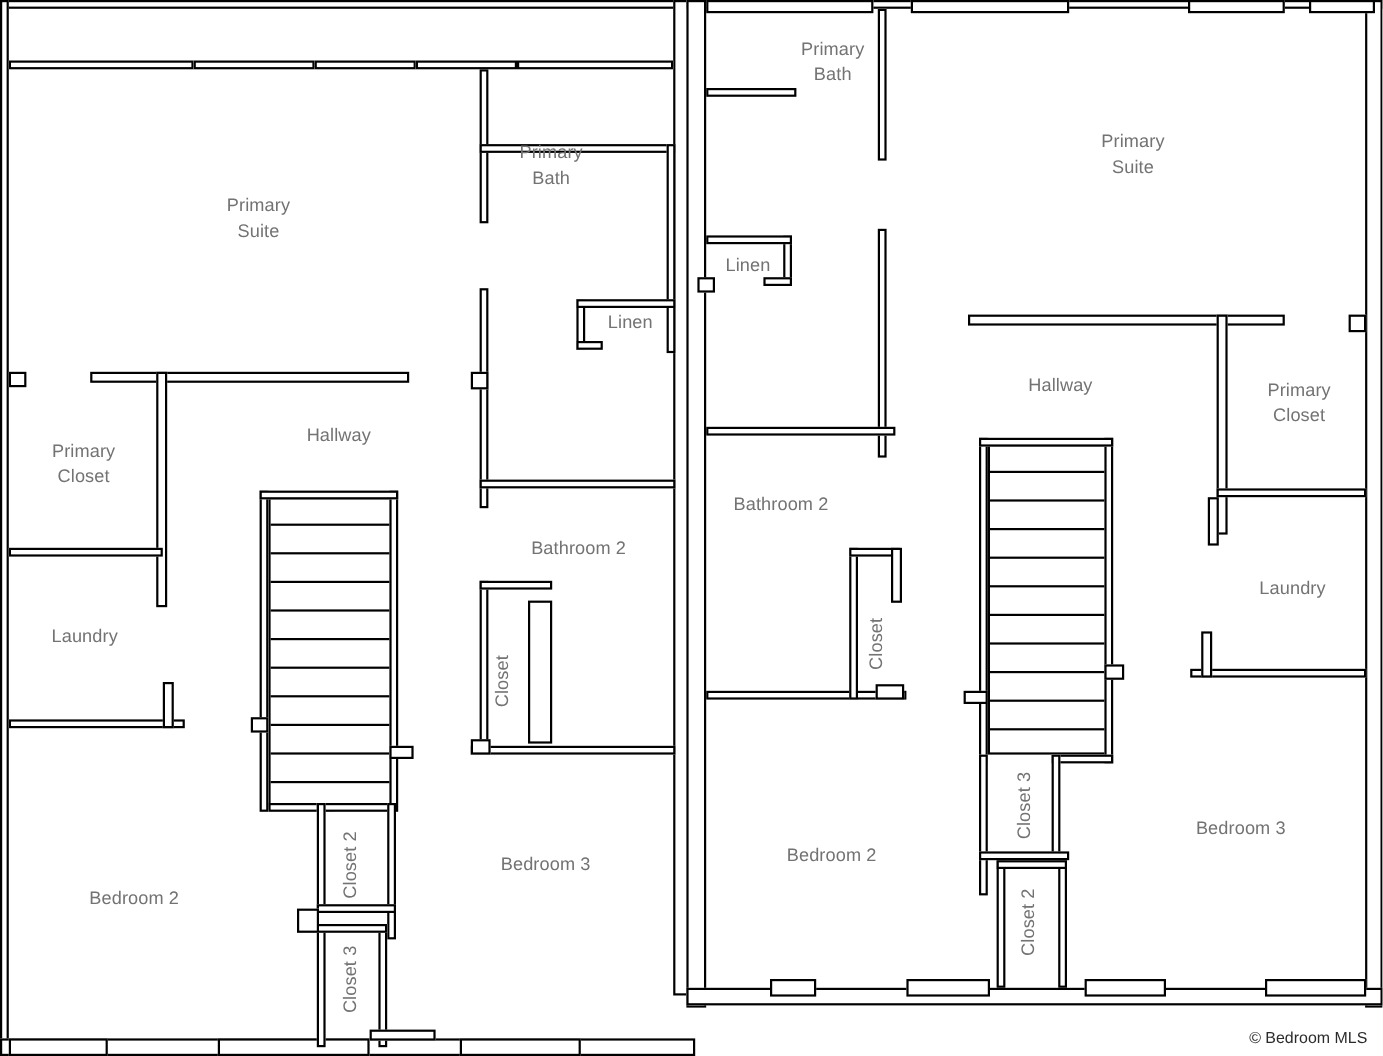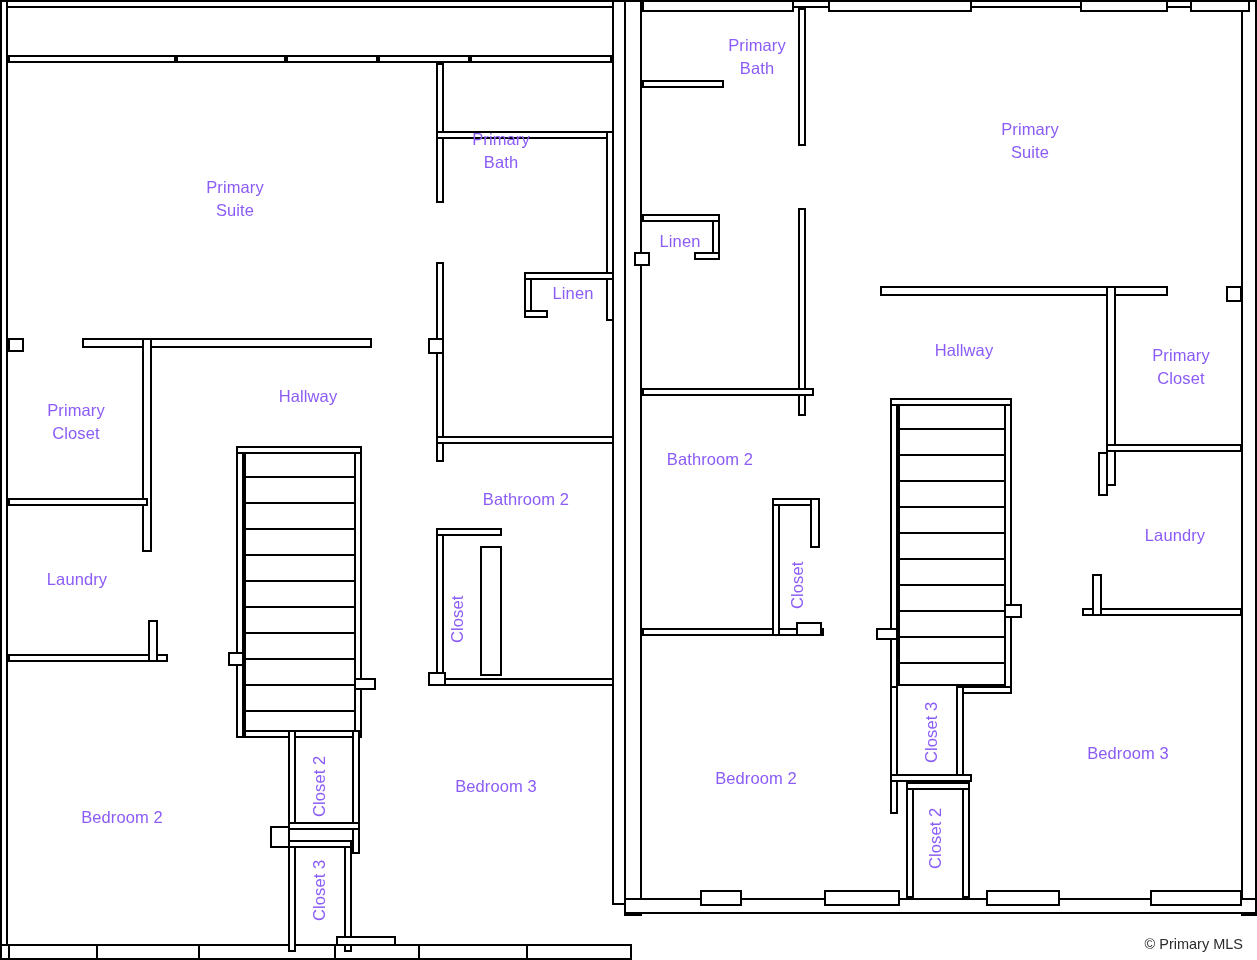--- a/index.html
+++ b/index.html
@@ -18,21 +18,21 @@
     overflow: hidden;
   }
   .wall {
     position: absolute;
     box-sizing: border-box;
     background: #ffffff;
     border: 2px solid #000000;
   }
   .label {
     position: absolute;
-    color: #8b5cf6;
+    color: #737373;
     font-size: 16.5px;
     line-height: 23px;
     text-align: center;
     white-space: pre-line;
     letter-spacing: 0.1px;
   }
   .label.vertical {
     writing-mode: vertical-rl;
     transform: rotate(180deg);
     text-align: center;
@@ -223,15 +223,15 @@
   <div class="label" style="left:1118px; top:344px; width:126px;">Primary
 Closet</div>
   <div class="label" style="left:632px; top:448px; width:156px;">Bathroom 2</div>
   <div class="label" style="left:1110px; top:524px; width:130px;">Laundry</div>
   <div class="label vertical" style="left:786px; top:544px; height:82px; width:22px;">Closet</div>
   <div class="label" style="left:678px; top:767px; width:156px;">Bedroom 2</div>
   <div class="label" style="left:1050px; top:742px; width:156px;">Bedroom 3</div>
   <div class="label vertical" style="left:920px; top:694px; height:76px; width:22px;">Closet 3</div>
   <div class="label vertical" style="left:924px; top:800px; height:76px; width:22px;">Closet 2</div>
 
-  <div class="credit">© Primary MLS</div>
+  <div class="credit">© Bedroom MLS</div>
 
 </div>
 
 </body></html>

